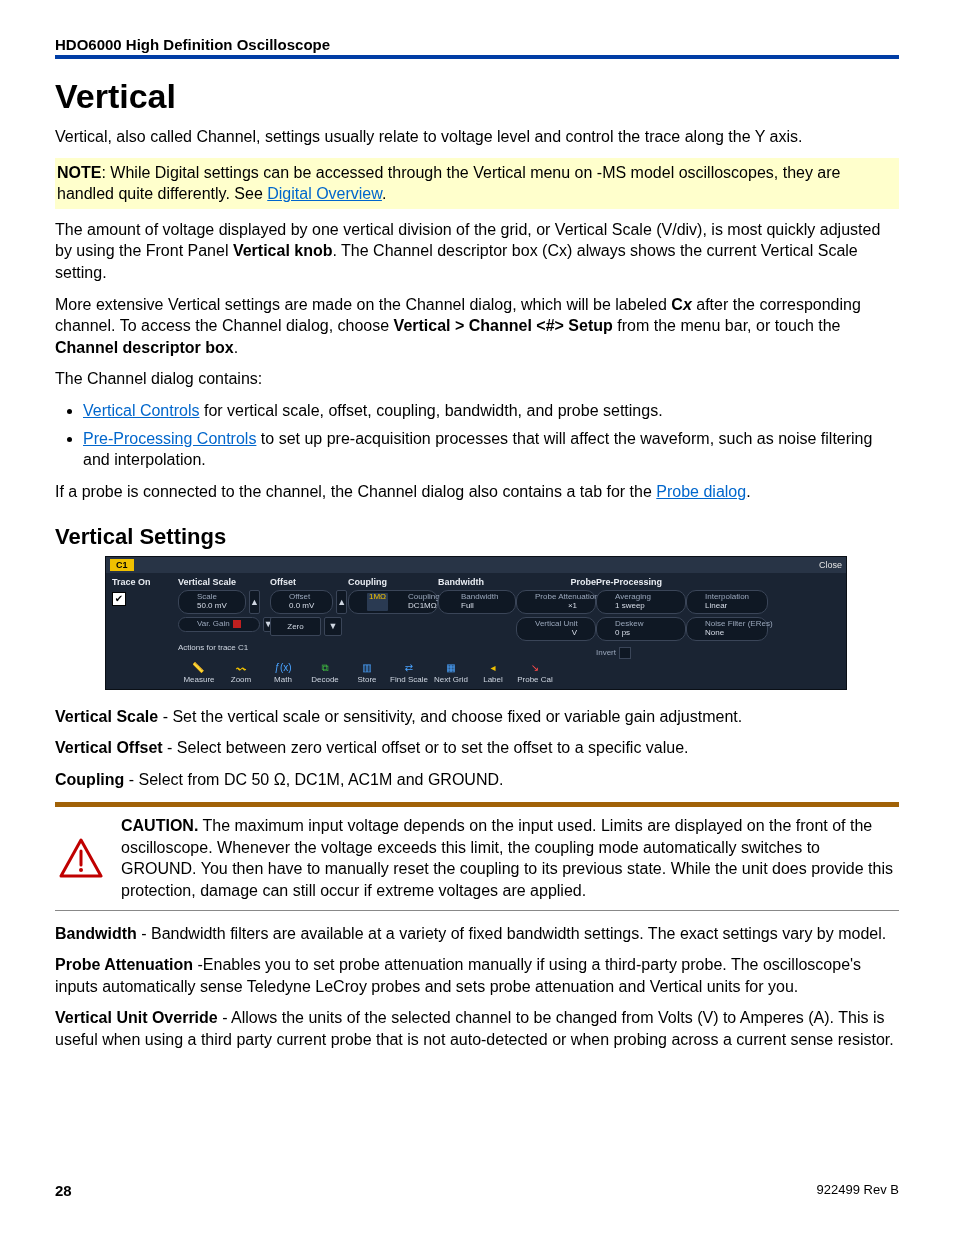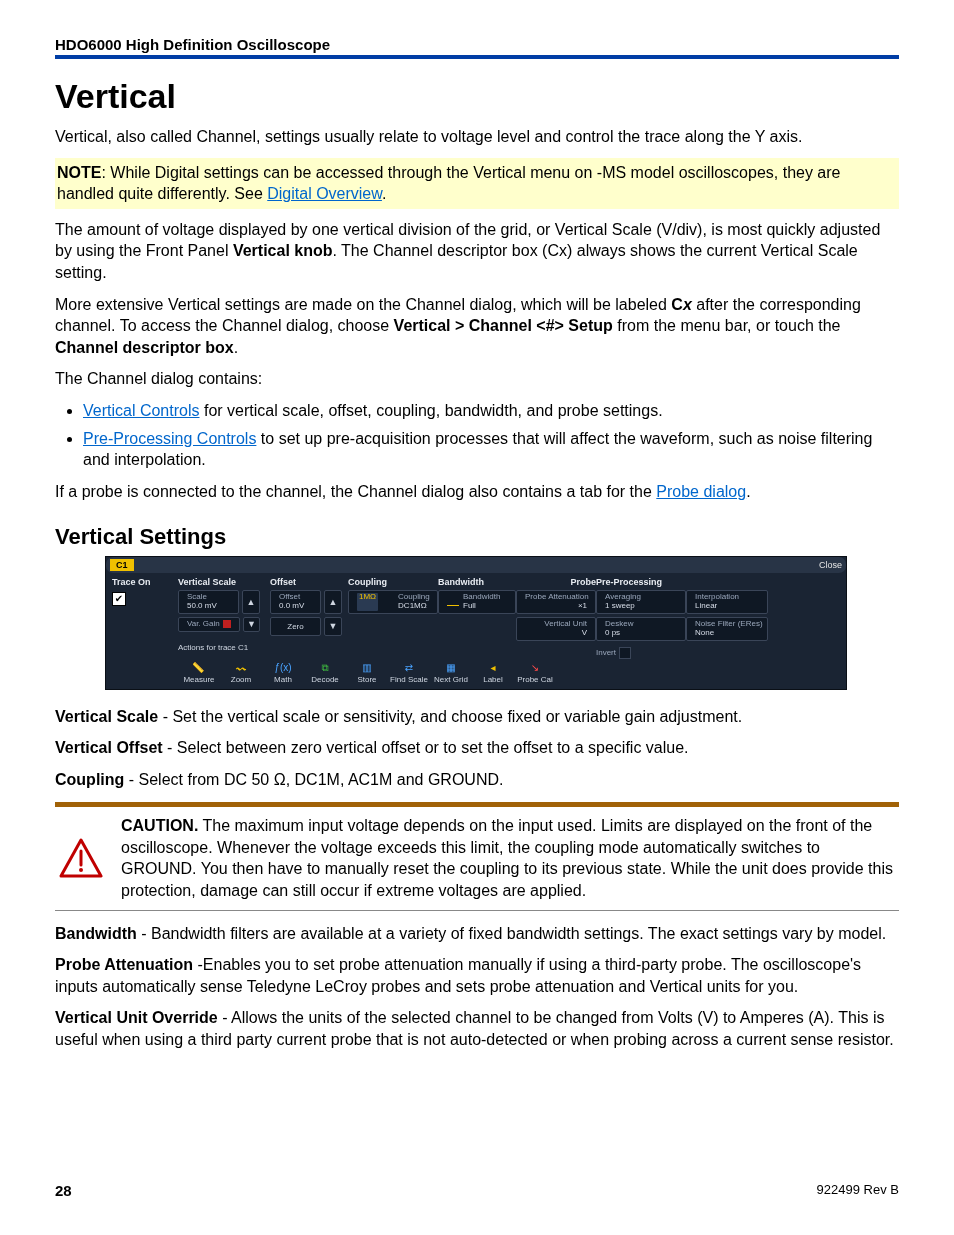--- a/index.html
+++ b/index.html
@@ -72,21 +72,20 @@
     border: 1px solid #0a0f16;
     position: relative;
   }
   .scr-top {
     background: #283446;
     display: flex;
     justify-content: space-between;
     align-items: center;
     height: 16px;
     padding: 0 4px;
-    border-radius: 7px;
   }
   .scr-tab {
     background: #f0c000;
     color: #000;
     font-weight: bold;
     padding: 1px 6px;
     font-size: 9px;
   }
   .scr-close {
     color: #e6e6e6;
@@ -122,22 +121,22 @@
     color: #000;
     font-size: 10px;
     line-height: 12px;
     text-align: center;
     border: 1px solid #000;
     margin-top: 2px;
   }
   .field {
     background: #0f1824;
     border: 1px solid #3a4558;
-    border-radius: 2px;
-    padding: 2px 8px;
+    border-radius: 10px;
+    padding: 2px 18px;
     margin-bottom: 3px;
     line-height: 1.1;
   }
   .field .fl { color: #9aa7bb; font-size: 8px; display:block; white-space:nowrap;}
   .field .fv { color: #d7dde8; font-size: 8px; display:block; white-space:nowrap;}
   .split {
     display: flex;
     align-items: stretch;
     gap: 3px;
     margin-bottom: 3px;

